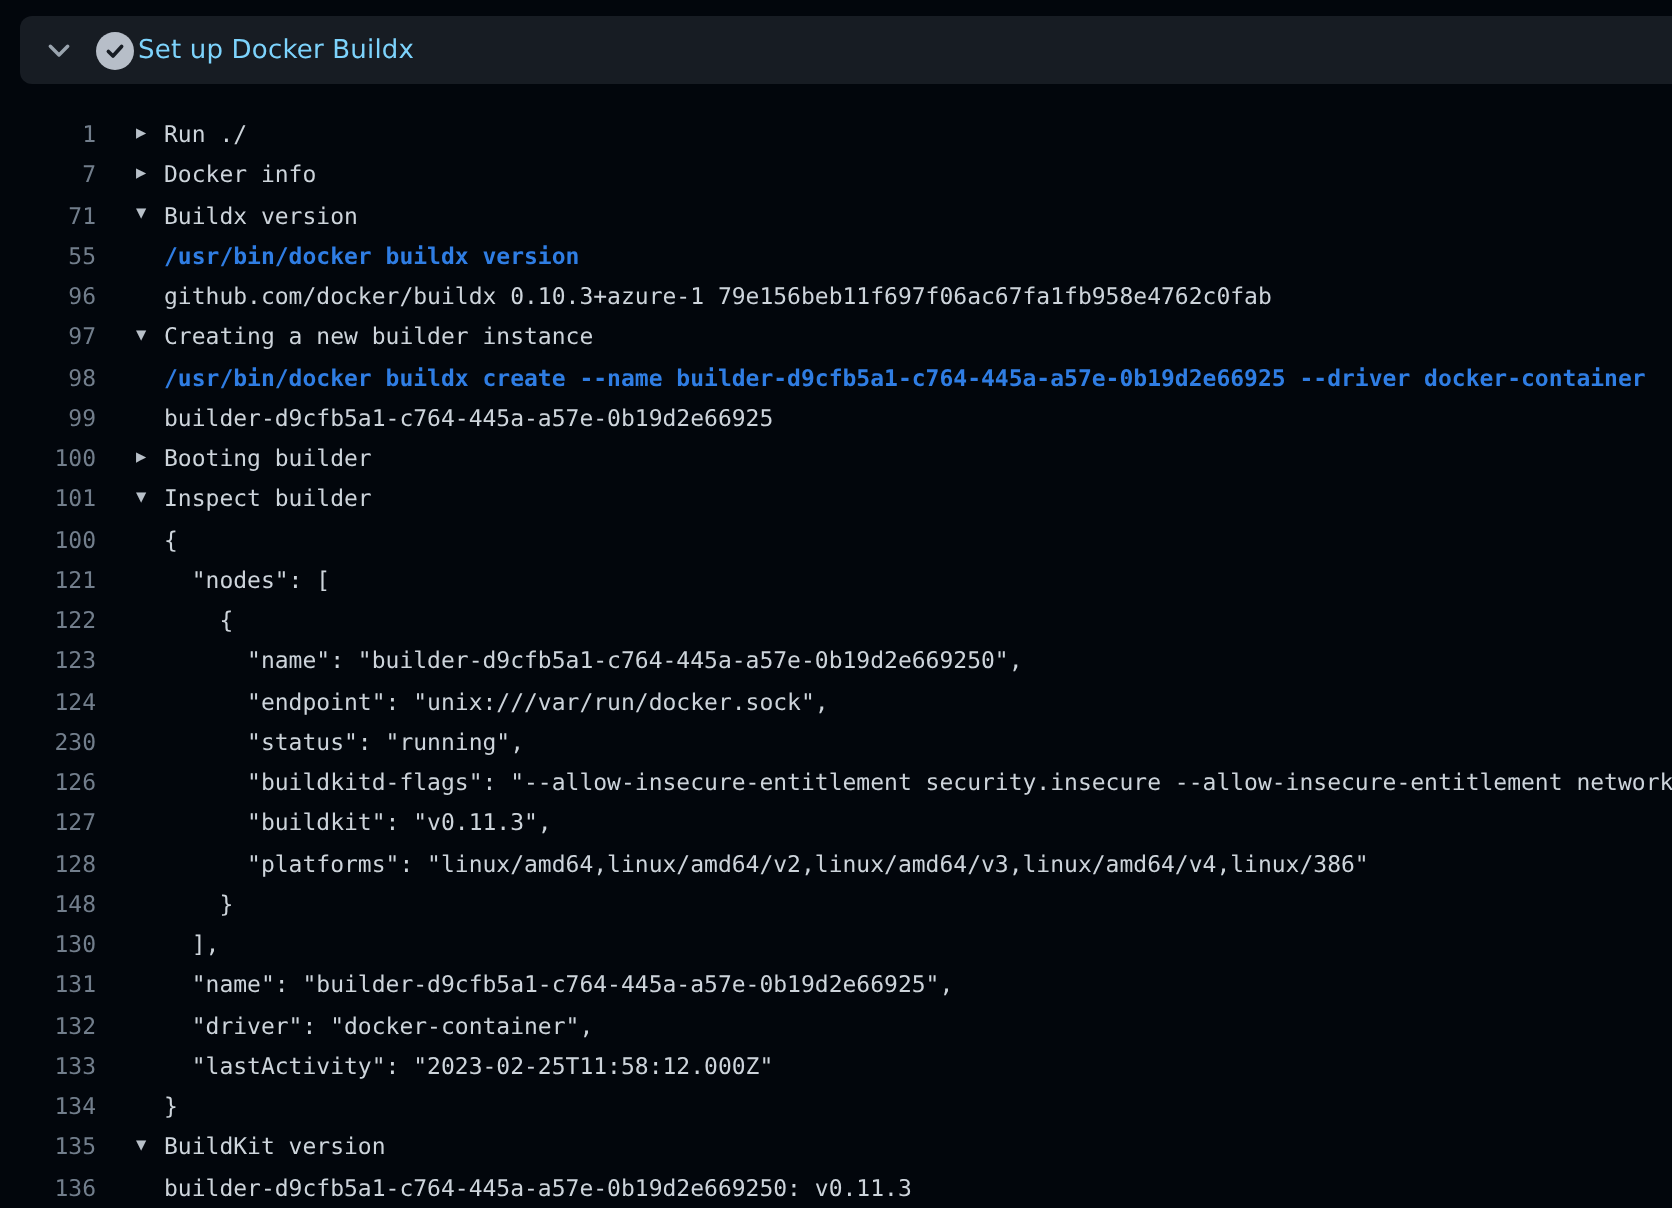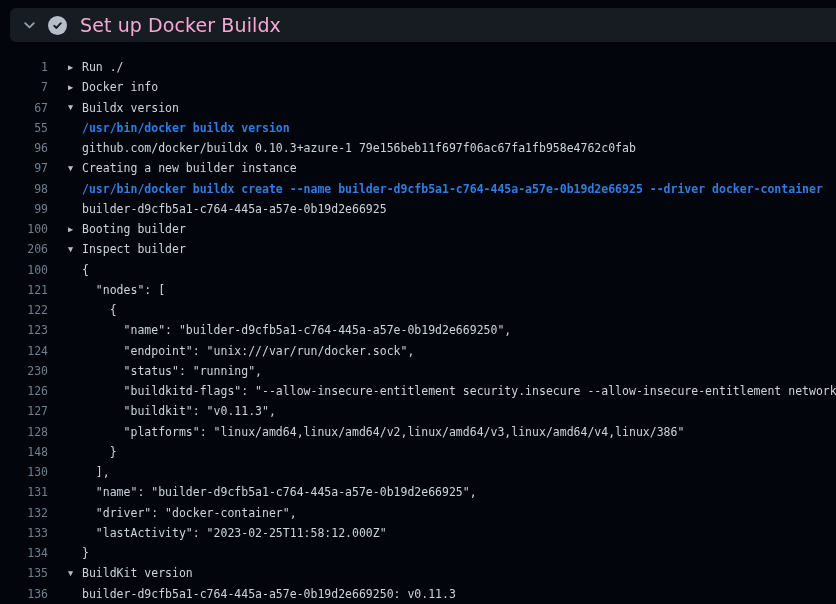--- a/index.html
+++ b/index.html
@@ -25,23 +25,23 @@
     margin-left: 4px;
   }
   .check-circle {
     width: 19px; height: 19px; border-radius: 50%;
     background: #b7bec8;
     display: flex; align-items: center; justify-content: center;
     margin-left: 4px;
     flex: 0 0 auto;
   }
   .step-title {
-    color: #f9a8d4;
-    font-size: 19px;
-    margin-left: 13px;
+    color: #7dd3fc;
+    font-size: 13px;
+    margin-left: 2px;
     letter-spacing: 0.1px;
   }
   
   .log {
     position: absolute;
     top: 57px; left: 0; right: 0;
     font-family: "DejaVu Sans Mono", "Liberation Mono", monospace;
     font-size: 11.5px;
   }
   .row {
@@ -85,28 +85,28 @@
     <svg width="11" height="11" viewBox="0 0 12 12" fill="none">
       <path d="M2.4 6.3 L4.9 8.7 L9.6 3.5" stroke="#171c23" stroke-width="2" stroke-linecap="round" stroke-linejoin="round"></path>
     </svg>
   </span>
   <span class="step-title">Set up Docker Buildx</span>
 </div>
 
 <div class="log">
     <div class="row group"><span class="num">1</span><span class="arrow">▶</span><span class="txt">Run ./</span></div>
     <div class="row group"><span class="num">7</span><span class="arrow">▶</span><span class="txt">Docker info</span></div>
-    <div class="row group"><span class="num">67</span><span class="arrow">▼</span><span class="txt">Buildx version</span></div>
+    <div class="row group"><span class="num">71</span><span class="arrow">▼</span><span class="txt">Buildx version</span></div>
     <div class="row command"><span class="num">55</span><span class="arrow"></span><span class="txt">/usr/bin/docker buildx version</span></div>
     <div class="row"><span class="num">96</span><span class="arrow"></span><span class="txt">github.com/docker/buildx 0.10.3+azure-1 79e156beb11f697f06ac67fa1fb958e4762c0fab</span></div>
     <div class="row group"><span class="num">97</span><span class="arrow">▼</span><span class="txt">Creating a new builder instance</span></div>
     <div class="row command"><span class="num">98</span><span class="arrow"></span><span class="txt">/usr/bin/docker buildx create --name builder-d9cfb5a1-c764-445a-a57e-0b19d2e66925 --driver docker-container</span></div>
     <div class="row"><span class="num">99</span><span class="arrow"></span><span class="txt">builder-d9cfb5a1-c764-445a-a57e-0b19d2e66925</span></div>
     <div class="row group"><span class="num">100</span><span class="arrow">▶</span><span class="txt">Booting builder</span></div>
-    <div class="row group"><span class="num">206</span><span class="arrow">▼</span><span class="txt">Inspect builder</span></div>
+    <div class="row group"><span class="num">101</span><span class="arrow">▼</span><span class="txt">Inspect builder</span></div>
     <div class="row"><span class="num">100</span><span class="arrow"></span><span class="txt">{</span></div>
     <div class="row"><span class="num">121</span><span class="arrow"></span><span class="txt">  "nodes": [</span></div>
     <div class="row"><span class="num">122</span><span class="arrow"></span><span class="txt">    {</span></div>
     <div class="row"><span class="num">123</span><span class="arrow"></span><span class="txt">      "name": "builder-d9cfb5a1-c764-445a-a57e-0b19d2e669250",</span></div>
     <div class="row"><span class="num">124</span><span class="arrow"></span><span class="txt">      "endpoint": "unix:///var/run/docker.sock",</span></div>
     <div class="row"><span class="num">230</span><span class="arrow"></span><span class="txt">      "status": "running",</span></div>
     <div class="row"><span class="num">126</span><span class="arrow"></span><span class="txt">      "buildkitd-flags": "--allow-insecure-entitlement security.insecure --allow-insecure-entitlement network.host",</span></div>
     <div class="row"><span class="num">127</span><span class="arrow"></span><span class="txt">      "buildkit": "v0.11.3",</span></div>
     <div class="row"><span class="num">128</span><span class="arrow"></span><span class="txt">      "platforms": "linux/amd64,linux/amd64/v2,linux/amd64/v3,linux/amd64/v4,linux/386"</span></div>
     <div class="row"><span class="num">148</span><span class="arrow"></span><span class="txt">    }</span></div>

